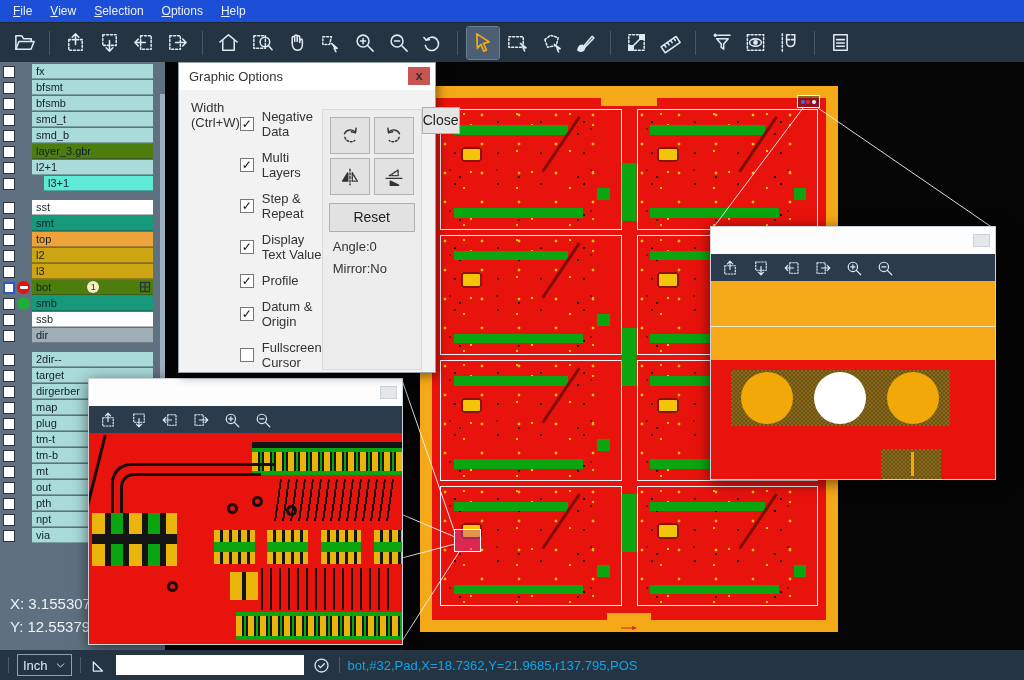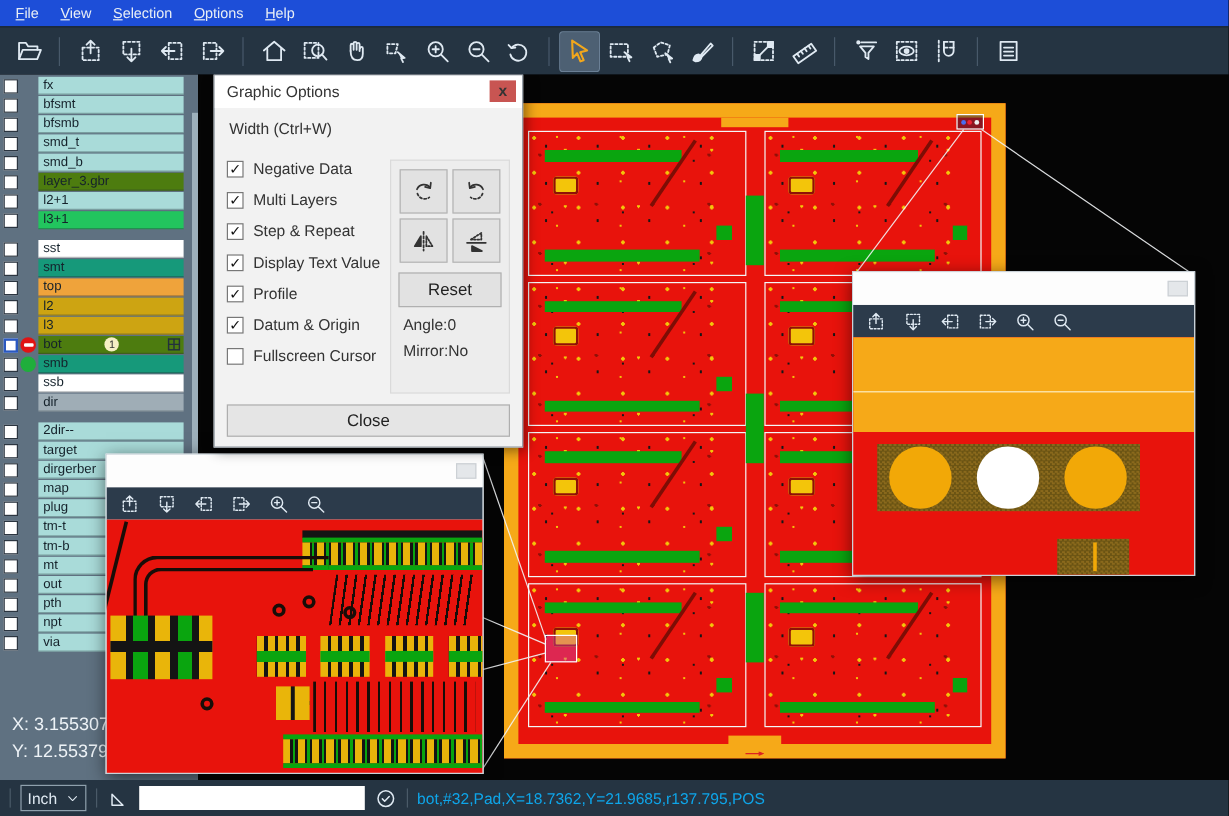--- a/index.html
+++ b/index.html
@@ -139,21 +139,21 @@
   .rw-olive2::after{ content:""; position:absolute; left:50%; top:10%; width:3px; height:80%; background:#f2a807;}
 
   
   .dialog{ position:absolute; left:178px; top:62px; width:258px; height:311px; z-index:7;
     background:#f2f2f2; border:1px solid #98a0a8; display:flex; flex-direction:column;
     box-shadow:2px 3px 10px rgba(0,0,0,.45);}
   .dtitle{ height:27px; background:#fff; display:flex; align-items:center; padding-left:10px; flex:none; position:relative;}
   .dtitle span{ font-size:13px; color:#333;}
   .dclose{ position:absolute; right:5px; top:4px; width:22px; height:18px; background:#c85552; color:#fff;
     font-size:11px; font-weight:bold; text-align:center; line-height:18px; cursor:pointer;}
-  .dbody{ flex:1; padding:8px 10px 8px 10px; display:flex; flex-direction:column;}
+  .dbody{ flex:1; padding:8px 10px 8px 10px; display:flex; flex-direction:row;}
   .wlabel{ font-size:13px; color:#333; margin:2px 0 7px 2px;}
   .radiobox{ border:1px solid #d2d2d2; background:#fafafa; padding:9px 10px; display:flex;
     justify-content:space-between; align-items:center;}
   .radio{ display:flex; align-items:center; gap:6px; font-size:13px; color:#333; cursor:pointer;}
   .rdot{ width:13px; height:13px; border:1px solid #666; border-radius:50%; background:#fff; position:relative; flex:none;}
   .rdot.sel::after{ content:""; position:absolute; left:3px; top:3px; width:5px; height:5px; border-radius:50%; background:#222;}
   .dlmain{ display:flex; margin-top:11px; flex:1;}
   .dchecks{ flex:1; display:flex; flex-direction:column; gap:11px;}
   .dcheck{ display:flex; align-items:center; gap:8px; font-size:13px; color:#333; cursor:pointer;}
   .cbx{ width:14px; height:14px; border:1px solid #777; background:#fff; flex:none;
@@ -419,21 +419,21 @@
           <span class="lbl" style="background: #4d7c0f;">layer_3.gbr</span>
         </div>
         <div class="lrow">
           <span class="cb"></span>
           <span class="ind"></span>
           <span class="lbl" style="background: rgb(169, 219, 217);">l2+1</span>
         </div>
         <div class="lrow">
           <span class="cb"></span>
           <span class="ind"></span>
-          <span class="lbl" style="background: #22c55e;">l3+1</span>
+          <span class="lbl" style="background: #5eead4; margin-left: 12px;">l3+1</span>
         </div>
         <div class="ggap"></div>
         <div class="lrow">
           <span class="cb"></span>
           <span class="ind"></span>
           <span class="lbl" style="background: rgb(255, 255, 255);">sst</span>
         </div>
         <div class="lrow">
           <span class="cb"></span>
           <span class="ind"></span>

